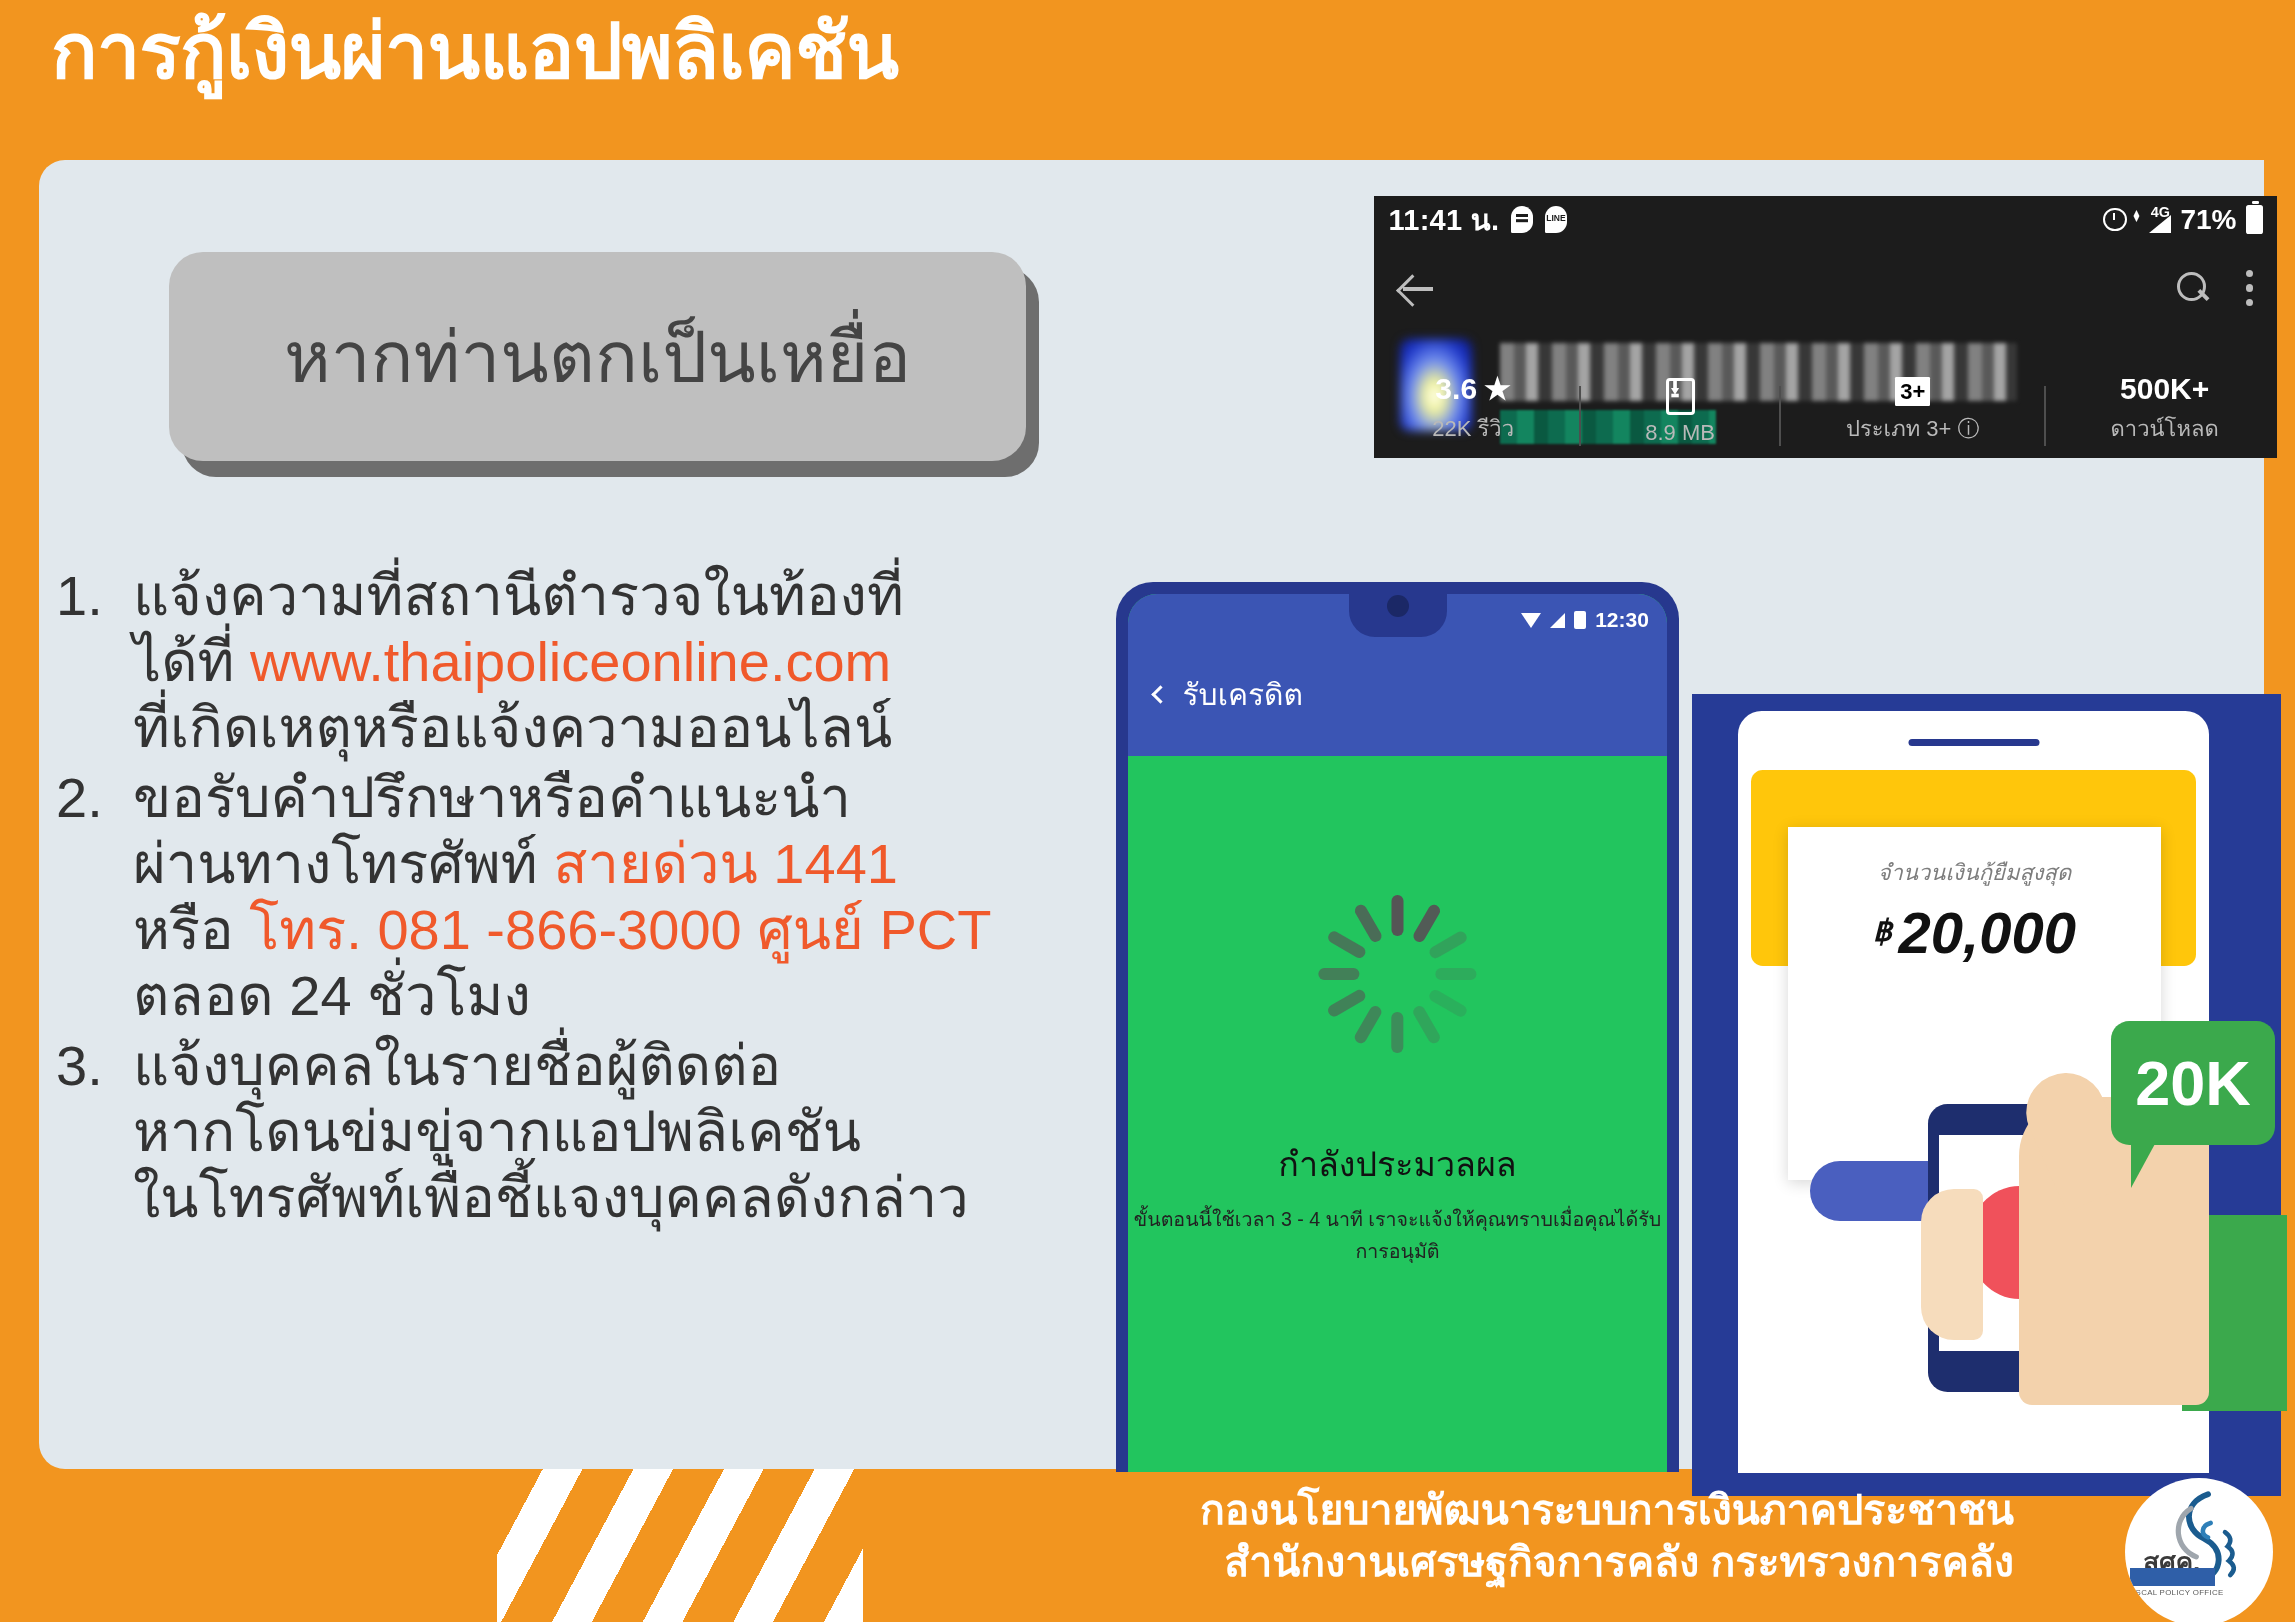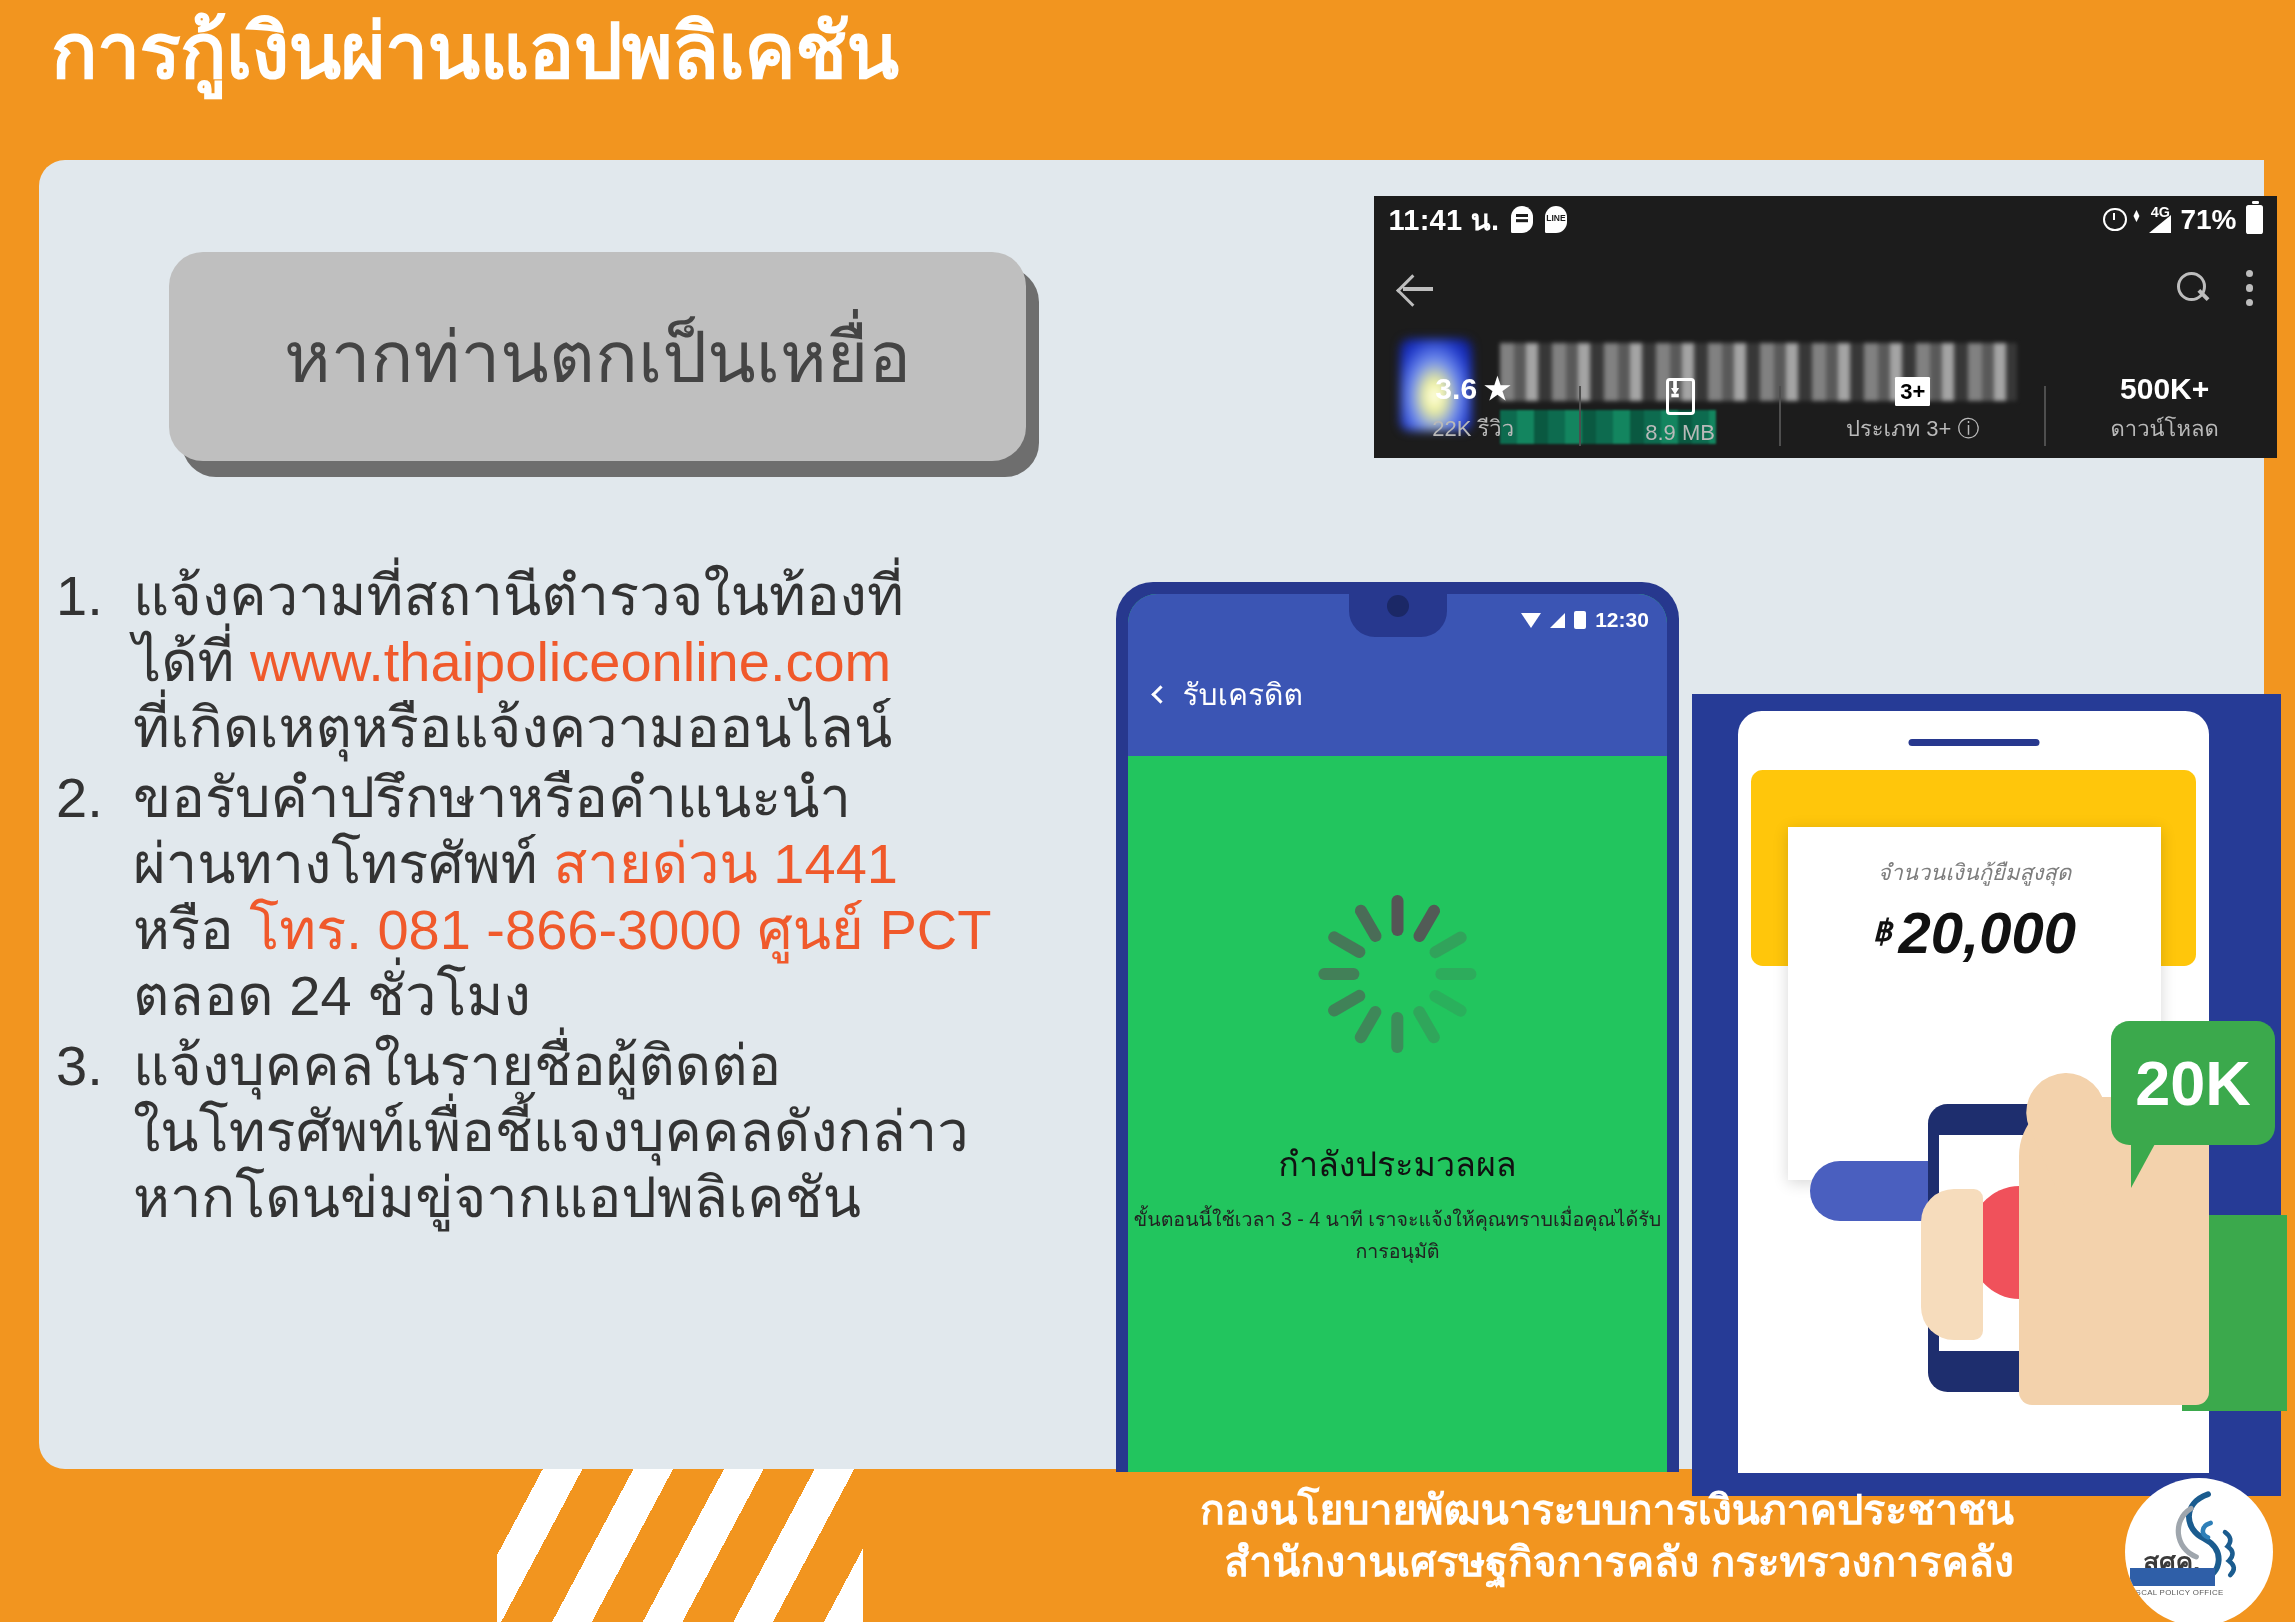--- a/index.html
+++ b/index.html
@@ -377,22 +377,22 @@
         <div class="step-text"><span>ขอรับคำปรึกษาหรือคำแนะนำ</span></div>
         <div class="step-text"><span>ผ่านทางโทรศัพท์ </span><span class="hl">สายด่วน 1441</span></div>
         <div class="step-text"><span>หรือ </span><span class="hl">โทร. 081 -866-3000 ศูนย์ PCT</span></div>
         <div class="step-text"><span>ตลอด 24 ชั่วโมง</span></div>
       </div>
     </div>
     <div class="step-item">
       <div class="step-number">3.</div>
       <div>
         <div class="step-text"><span>แจ้งบุคคลในรายชื่อผู้ติดต่อ</span></div>
+        <div class="step-text"><span>หากโดนข่มขู่จากแอปพลิเคชัน</span></div>
         <div class="step-text"><span>ในโทรศัพท์เพื่อชี้แจงบุคคลดังกล่าว</span></div>
-        <div class="step-text"><span>หากโดนข่มขู่จากแอปพลิเคชัน</span></div>
       </div>
     </div>
   </div>
 
 <div id="playstore-card">
 
   <div id="ps-statusbar">
     <span id="ps-time">11:41 น.</span>
     <span class="ps-pin bar"></span>
     <span class="ps-pin">

